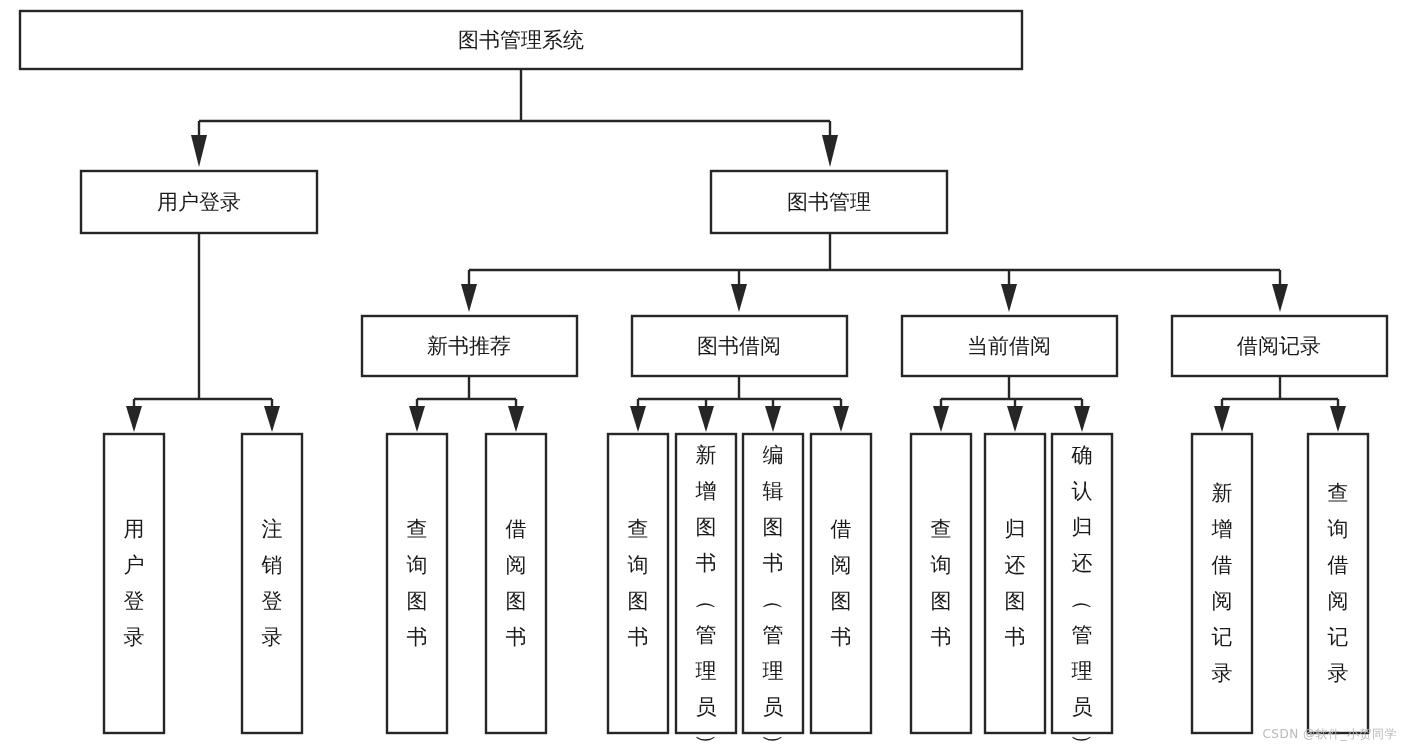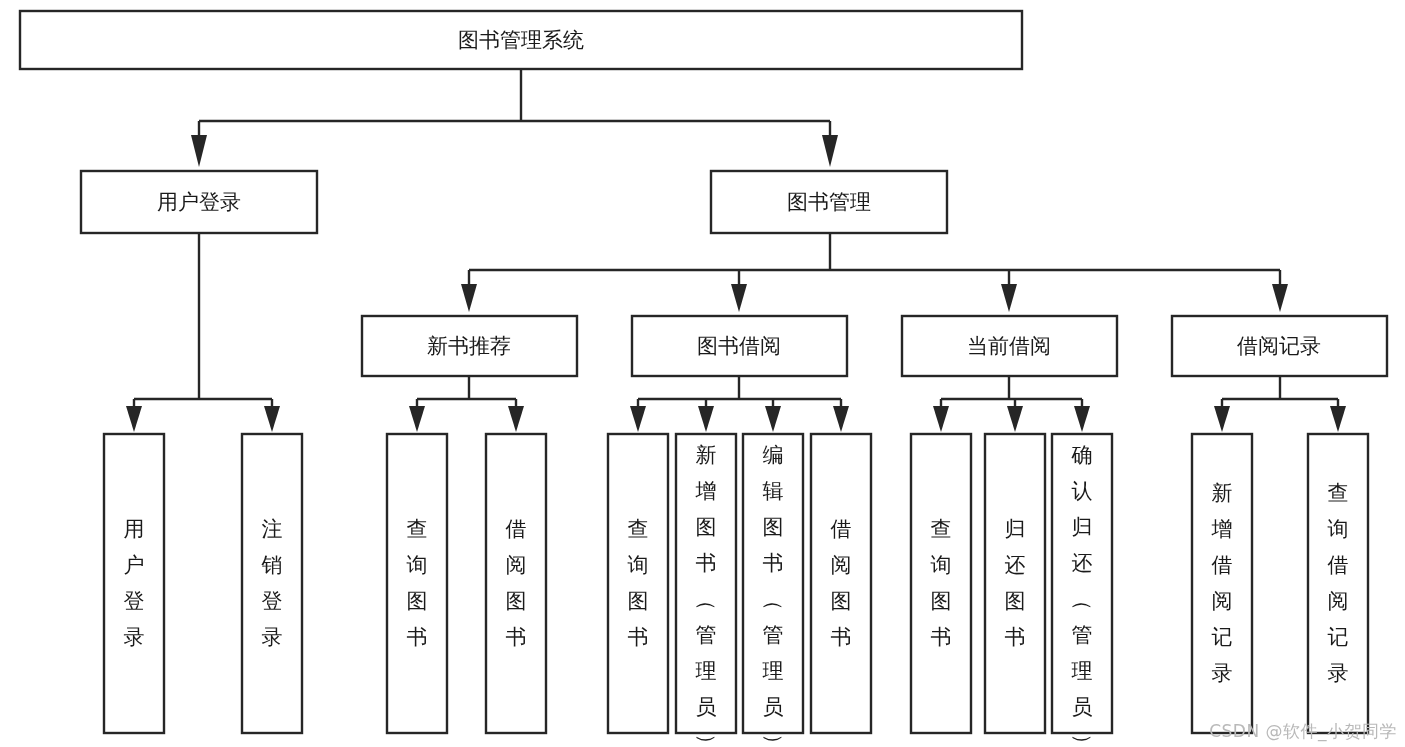--- a/index.html
+++ b/index.html
@@ -51,21 +51,21 @@
     fill: #1a1a1a;
     font-family: "DejaVu Sans", "Liberation Sans", sans-serif;
     font-size: 21px;
     text-anchor: middle;
   }
   .watermark {
     position: absolute;
     right: 8px;
     bottom: 4px;
     font-family: "DejaVu Sans", "Liberation Sans", sans-serif;
-    font-size: 17px;
+    font-size: 12px;
     color: #b9b9b9;
     white-space: nowrap;
     letter-spacing: 0.5px;
   }
 </style>
 </head>
 <body>
 
 <div id="diagram-root">
 

